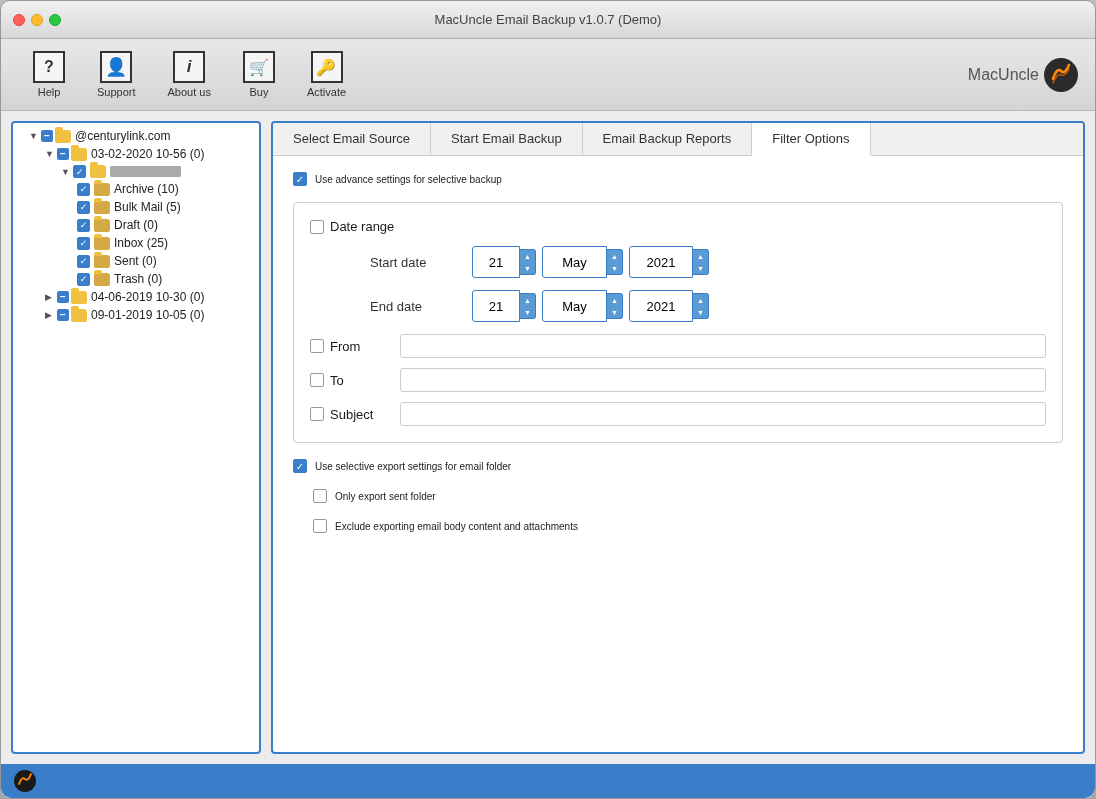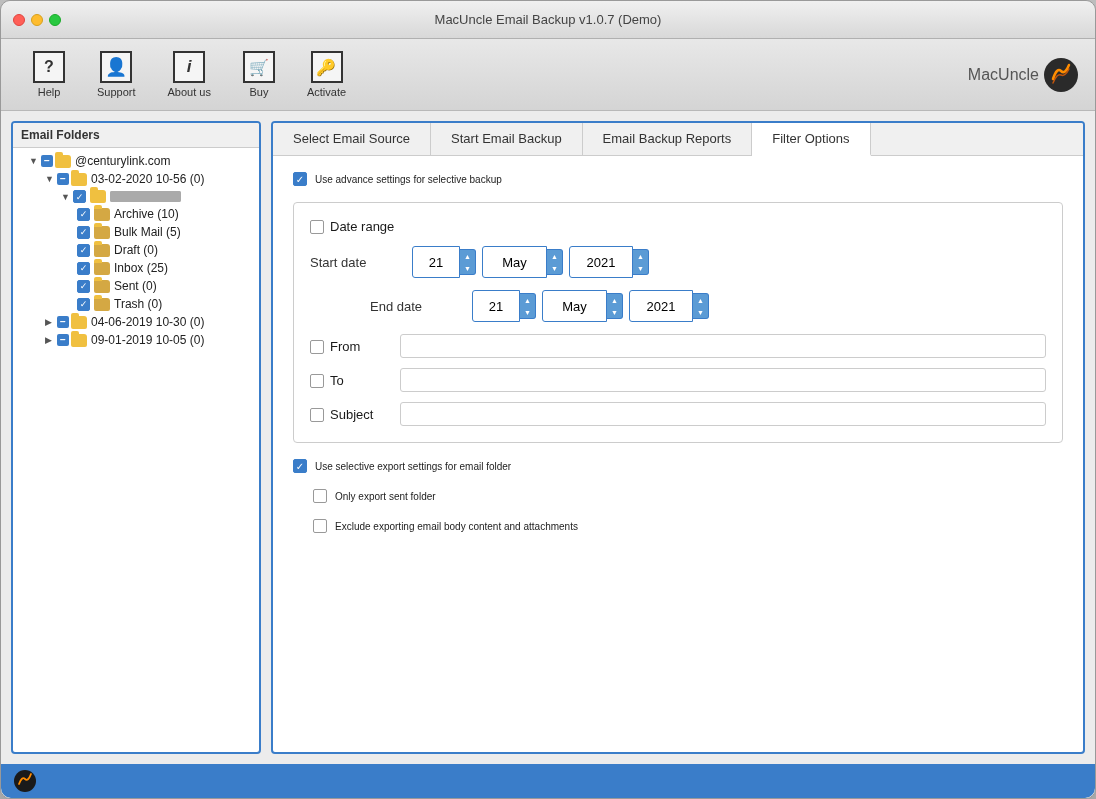--- a/index.html
+++ b/index.html
@@ -330,21 +330,21 @@
     
     .filter-row {
       display: flex;
       align-items: center;
       gap: 10px;
       margin-top: 10px;
     }
     .filter-check-label {
       width: 80px;
       display: flex;
-      align-items: flex-end;
+      align-items: center;
       gap: 6px;
       flex-shrink: 0;
     }
     .filter-input {
       flex: 1;
       height: 24px;
       border: 1px solid #ccc;
       border-radius: 3px;
       padding: 0 6px;
       font-size: 13px;
@@ -411,21 +411,20 @@
     <svg class="toolbar-logo" viewBox="0 0 36 36" xmlns="http://www.w3.org/2000/svg">
       <circle cx="18" cy="18" r="17" fill="#2a2a2a"></circle>
       <path d="M10 22 Q14 10 18 14 Q22 18 26 8" stroke="#ff8c00" stroke-width="2.5" fill="none" stroke-linecap="round"></path>
       <path d="M10 26 Q14 16 18 18 Q22 20 26 12" stroke="#ff6600" stroke-width="1.5" fill="none" stroke-linecap="round" opacity="0.7"></path>
     </svg>
   </div>
 
   <div class="main-content">
 
     <div class="sidebar">
-      <div class="sidebar-header">Email Folders</div>
       <div style="padding: 4px 0;">
 
         <div class="tree-item">
           <div class="tree-indent"></div>
           <span class="tree-triangle">▼</span>
           <div class="minus-icon">−</div>
           <div class="folder-icon"></div>
           <span class="tree-label">@centurylink.com</span>
         </div>
 
@@ -554,21 +553,21 @@
 
         <div class="section-box">
 
           <div class="date-row">
             <div class="date-check-label">
               <div class="check-box empty"></div>
               <span>Date range</span>
             </div>
           </div>
 
-          <div class="date-row" style="">
+          <div class="date-row" style="margin-left: 60px;">
             <span class="date-label">Start date</span>
             <div class="date-spinners">
 
               <div class="spinner-group">
                 <input class="spinner-input" type="text" value="21" style="">
                 <div class="spinner-btns">
                   <button class="spinner-btn">▲</button>
                   <button class="spinner-btn">▼</button>
                 </div>
               </div>

